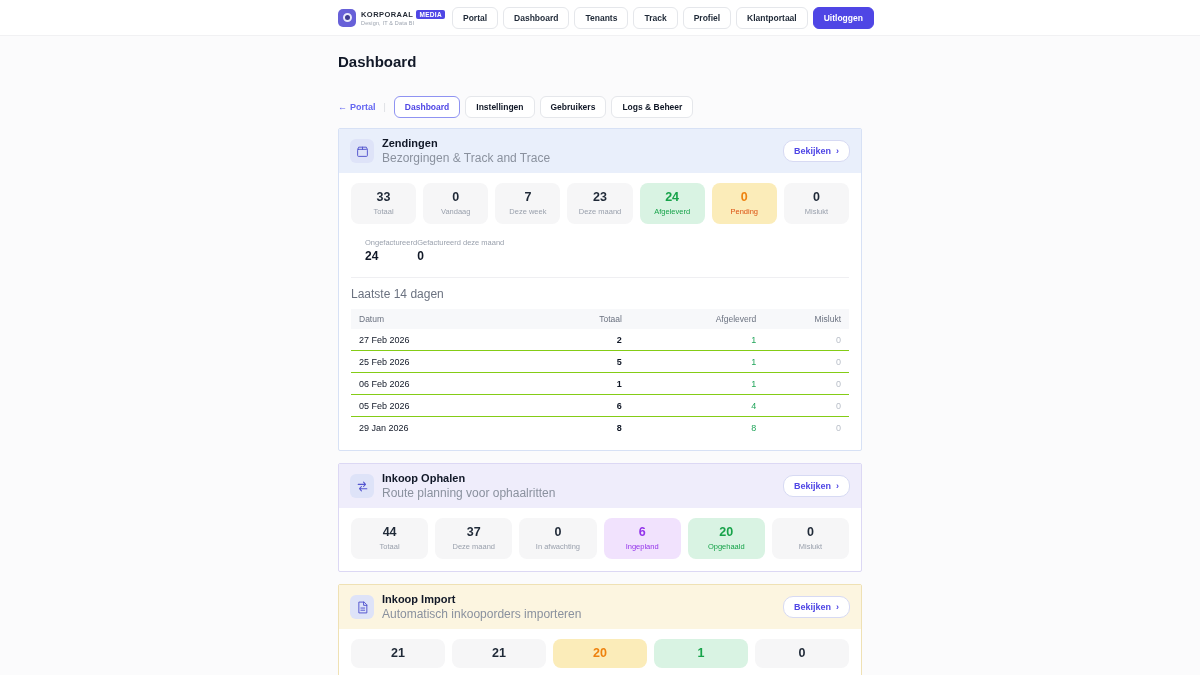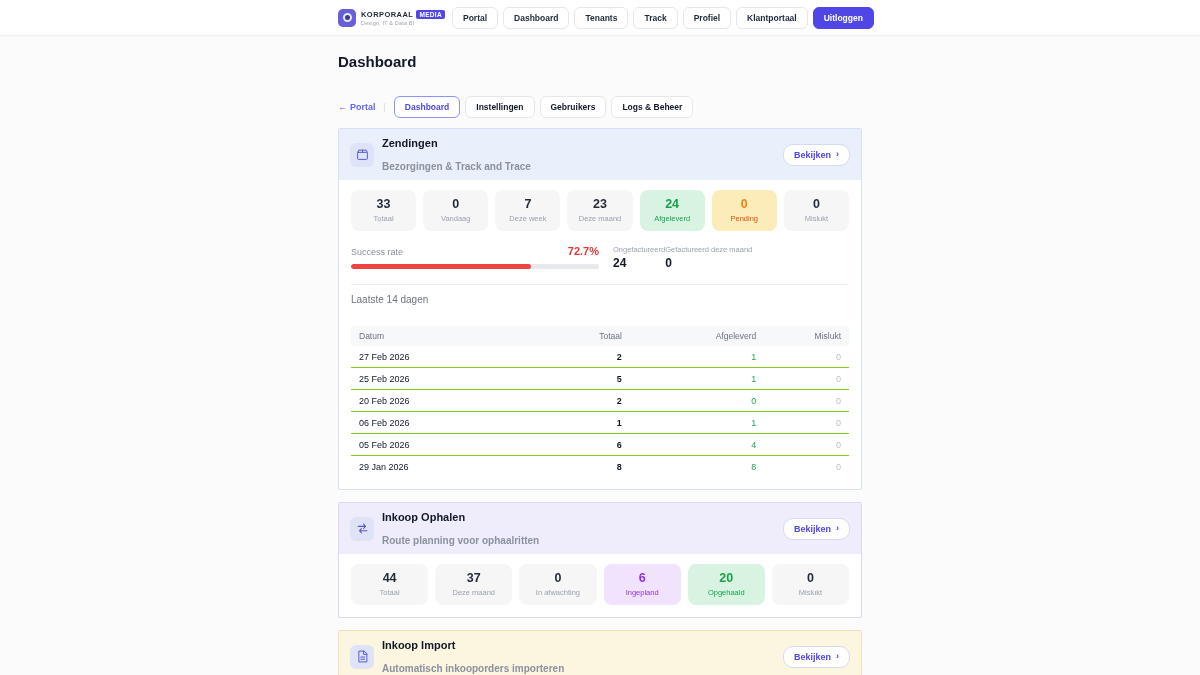--- a/index.html
+++ b/index.html
@@ -38,21 +38,21 @@
   .card-blue   { border:1px solid #d7e1f5; }
   .card-purple { border:1px solid #dcd8f4; }
   .card-yellow { border:1px solid #efe1b4; }
   .card-header { display:flex; align-items:center; gap:8px; padding:8px 11px; }
   .hdr-blue   { background:#e9effb; }
   .hdr-purple { background:#efedfb; }
   .hdr-yellow { background:#fcf5e0; }
   .icon-square { width:24px; height:24px; border-radius:6px; background:#dee3f8; color:#5456cf;
     display:flex; align-items:center; justify-content:center; flex:none; }
   .card-title { font-size:11px; font-weight:700; color:#111827; }
-  .card-sub { font-size:10px; color:#8a919e; margin-top:12px;font-weight:bold; }
+  .card-sub { font-size:12px; color:#8a919e; margin-top:2px; }
   .btn-view { margin-left:auto; display:flex; align-items:center; gap:5px; font-family:inherit;
     font-size:9px; font-weight:600; color:#4f46e5; background:#fff; border:1px solid #d7daf3;
     border-radius:10px; padding:5px 10px; cursor:pointer; }
   .chev { font-size:9px; line-height:1; }
   .card-body { padding:10px 12px 12px; }
 
   
   .stats-row { display:flex; gap:7px; }
   .stat { flex:1; background:#f6f6f7; border-radius:8px; text-align:center; padding:7px 2px 8px; }
   .stat-value { font-size:12.5px; font-weight:700; color:#1f2937; }
@@ -70,21 +70,21 @@
   .success-block { width:248px; }
   .success-head { display:flex; justify-content:space-between; align-items:baseline; }
   .success-label { font-size:9px; color:#8a919e; }
   .success-rate { font-size:11px; font-weight:700; color:#e53935; }
   .progress { height:5px; border-radius:3px; background:#e8e9ec; margin-top:7px; overflow:hidden; }
   .progress-fill { height:100%; background:#ee4444; border-radius:3px; }
   .invoice-stats { display:flex; margin-left:14px; }
   .invoice-label { font-size:7.5px; color:#9aa1ad; }
   .invoice-value { font-size:12px; font-weight:700; color:#111827; margin-top:2px; }
 
-  .section-label { font-size:10px; color:#6b7280; margin:9px 0 21px; }
+  .section-label { font-size:12px; color:#6b7280; margin:9px 0 8px; }
 
   
   table { width:100%; border-collapse:collapse; }
   thead th { background:#f7f8fa; color:#6b7280; font-weight:500; font-size:8.5px; padding:5px 8px; text-align:right; }
   thead th:first-child { text-align:left; }
   tbody td { font-size:9px; padding:5.5px 8px; border-bottom:1px solid #84cc16; text-align:right; }
   tbody tr:last-child td { border-bottom:none; }
   td.c-date { text-align:left; color:#111827; }
   td.c-total { font-weight:700; color:#111827; }
   td.c-delivered { color:#22a55b; }
@@ -178,29 +178,20 @@
             <div class="stat-value">0</div>
             <div class="stat-label">Pending</div>
           </div>
         <div class="stat">
             <div class="stat-value">0</div>
             <div class="stat-label">Mislukt</div>
           </div>
       </div>
 
       <div class="metrics-row">
-        <div class="success-block">
-          <div class="success-head">
-            <span class="success-label">Success rate</span>
-            <span class="success-rate">72.7%</span>
-          </div>
-          <div class="progress">
-            <div class="progress-fill" style="width: 72.7%;"></div>
-          </div>
-        </div>
         <div class="invoice-stats">
           <div>
             <div class="invoice-label">Ongefactureerd</div>
             <div class="invoice-value">24</div>
           </div>
           <div>
             <div class="invoice-label">Gefactureerd deze maand</div>
             <div class="invoice-value">0</div>
           </div>
         </div>
@@ -230,26 +221,20 @@
               <td class="c-delivered">1</td>
               <td class="c-failed">0</td>
             </tr>
           <tr>
               <td class="c-date">25 Feb 2026</td>
               <td class="c-total">5</td>
               <td class="c-delivered">1</td>
               <td class="c-failed">0</td>
             </tr>
           <tr>
-              <td class="c-date">20 Feb 2026</td>
-              <td class="c-total">2</td>
-              <td class="c-delivered">0</td>
-              <td class="c-failed">0</td>
-            </tr>
-          <tr>
               <td class="c-date">06 Feb 2026</td>
               <td class="c-total">1</td>
               <td class="c-delivered">1</td>
               <td class="c-failed">0</td>
             </tr>
           <tr>
               <td class="c-date">05 Feb 2026</td>
               <td class="c-total">6</td>
               <td class="c-delivered">4</td>
               <td class="c-failed">0</td>

